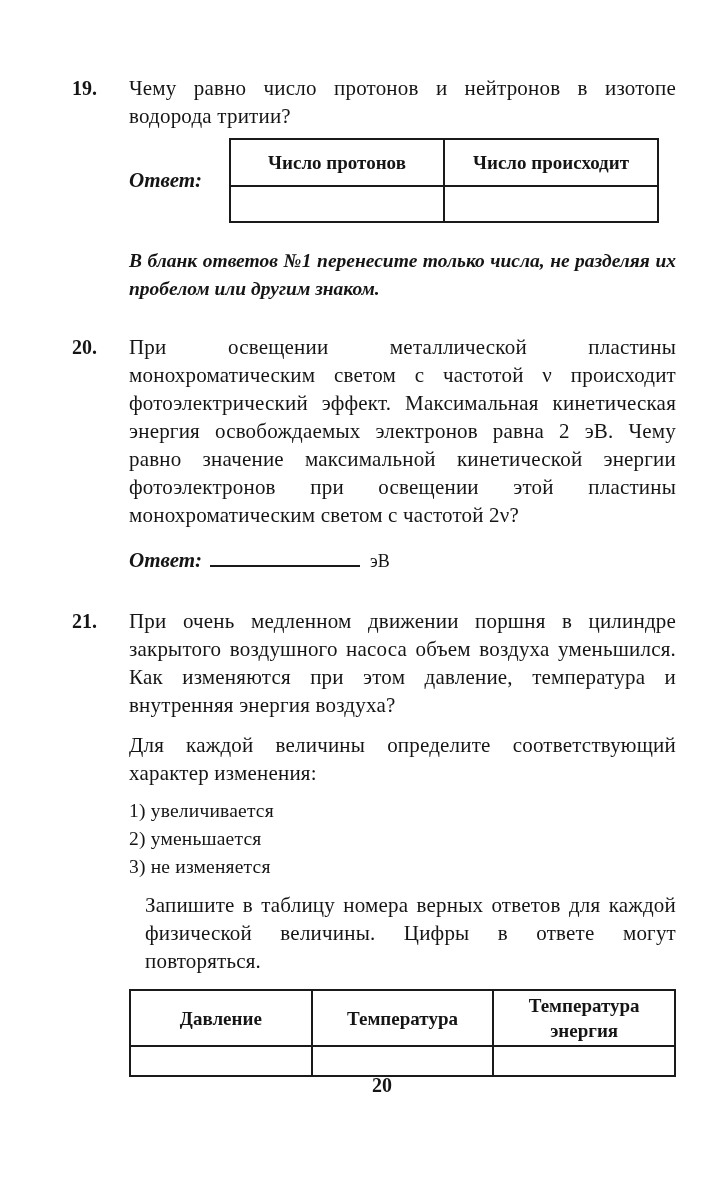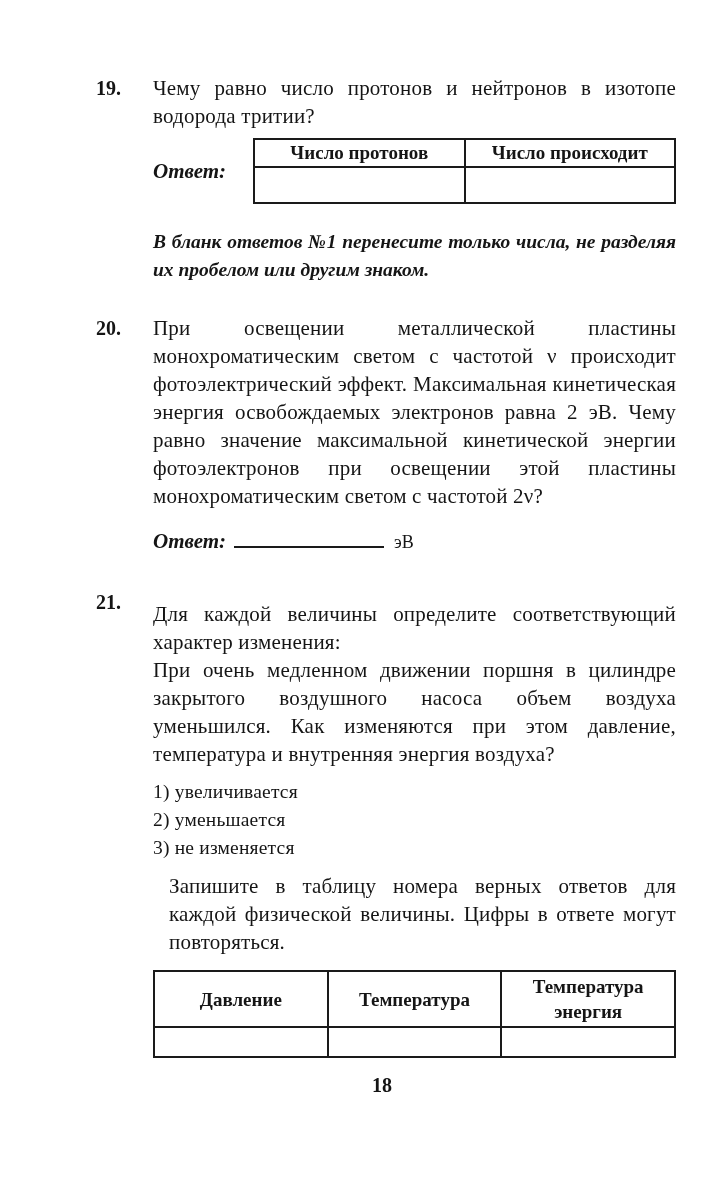--- a/index.html
+++ b/index.html
@@ -13,21 +13,21 @@
     background: #ffffff;
     font-family: "Liberation Serif", serif;
     color: #151515;
     position: relative;
     overflow: hidden;
   }
 
   .page {
     width: 720px;
     height: 1181px;
-    padding: 74px 44px 0 96px;
+    padding: 74px 44px 0 72px;
     position: relative;
   }
 
   .question {
     display: flex;
     align-items: flex-start;
   }
 
   .q-num {
     width: 57px;
@@ -80,21 +80,21 @@
   .answer-table td {
     border: 2px solid #1a1a1a;
     font-size: 19px;
     text-align: center;
     vertical-align: middle;
     padding: 2px 6px;
   }
 
   .answer-table th {
     font-weight: bold;
-    height: 28px;
+    height: 47px;
   }
 
   .table-19 td {
     height: 36px;
   }
 
   .note-italic {
     margin-top: 24px;
     font-style: italic;
     font-weight: bold;
@@ -211,23 +211,23 @@
         <span class="answer-label">Ответ:</span>
         <span class="blank"></span>
         <span class="answer-unit">эВ</span>
       </div>
     </div>
   </section>
 
   <section class="question q21">
     <div class="q-num">21.</div>
     <div class="q-body">
+      <p class="q-text">При очень медленном движении поршня в цилиндре закрытого воздушного насоса объем воздуха уменьшился. Как изменяются при этом давление, температура и внутренняя энергия воздуха?</p>
+
       <p class="q-text instruction">Для каждой величины определите соответствующий характер изменения:</p>
-
-      <p class="q-text">При очень медленном движении поршня в цилиндре закрытого воздушного насоса объем воздуха уменьшился. Как изменяются при этом давление, температура и внутренняя энергия воздуха?</p>
 
       <ul class="options">
         <li>1) увеличивается</li>
         <li>2) уменьшается</li>
         <li>3) не изменяется</li>
       </ul>
 
       <p class="q-text note-plain">Запишите в таблицу номера верных ответов для каждой физической величины. Цифры в ответе могут повторяться.</p>
 
       <table class="answer-table table-21">
@@ -240,15 +240,15 @@
           <tr>
             <td></td>
             <td></td>
             <td></td>
           </tr>
         </tbody>
       </table>
     </div>
   </section>
 
-  <div class="page-number">18</div>
+  <div class="page-number">20</div>
 
 </div>
 
 </body></html>

